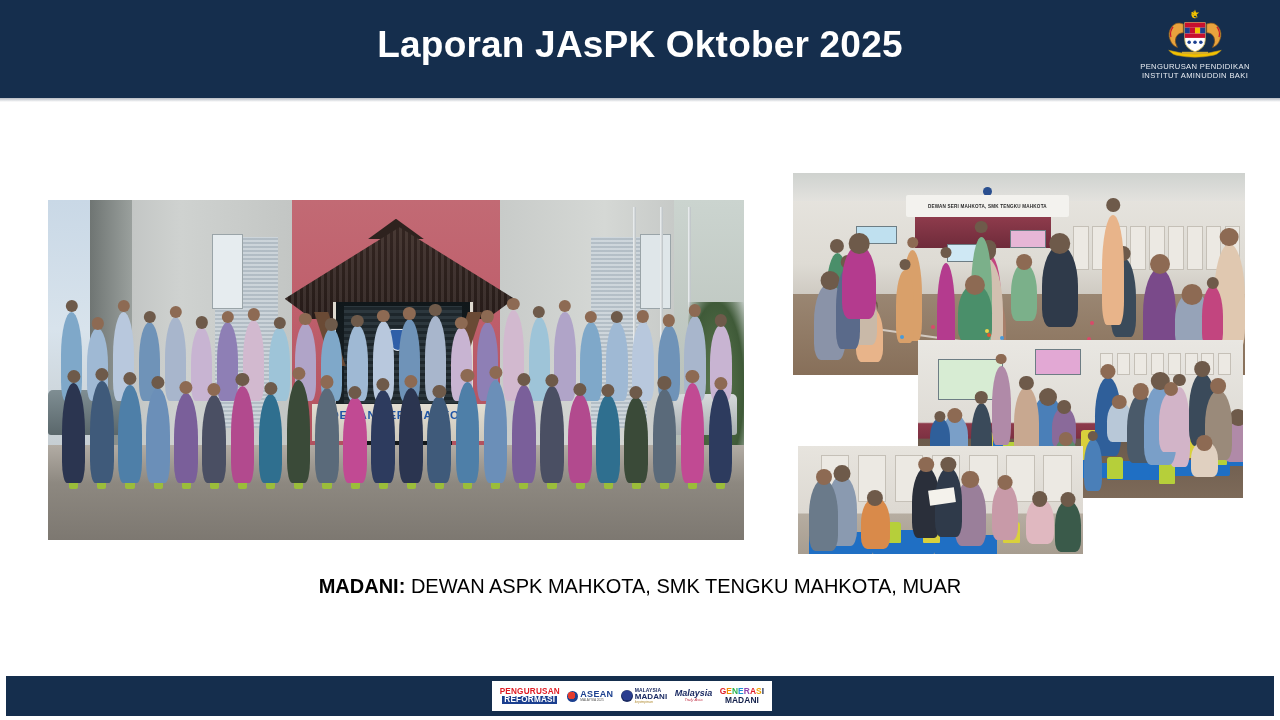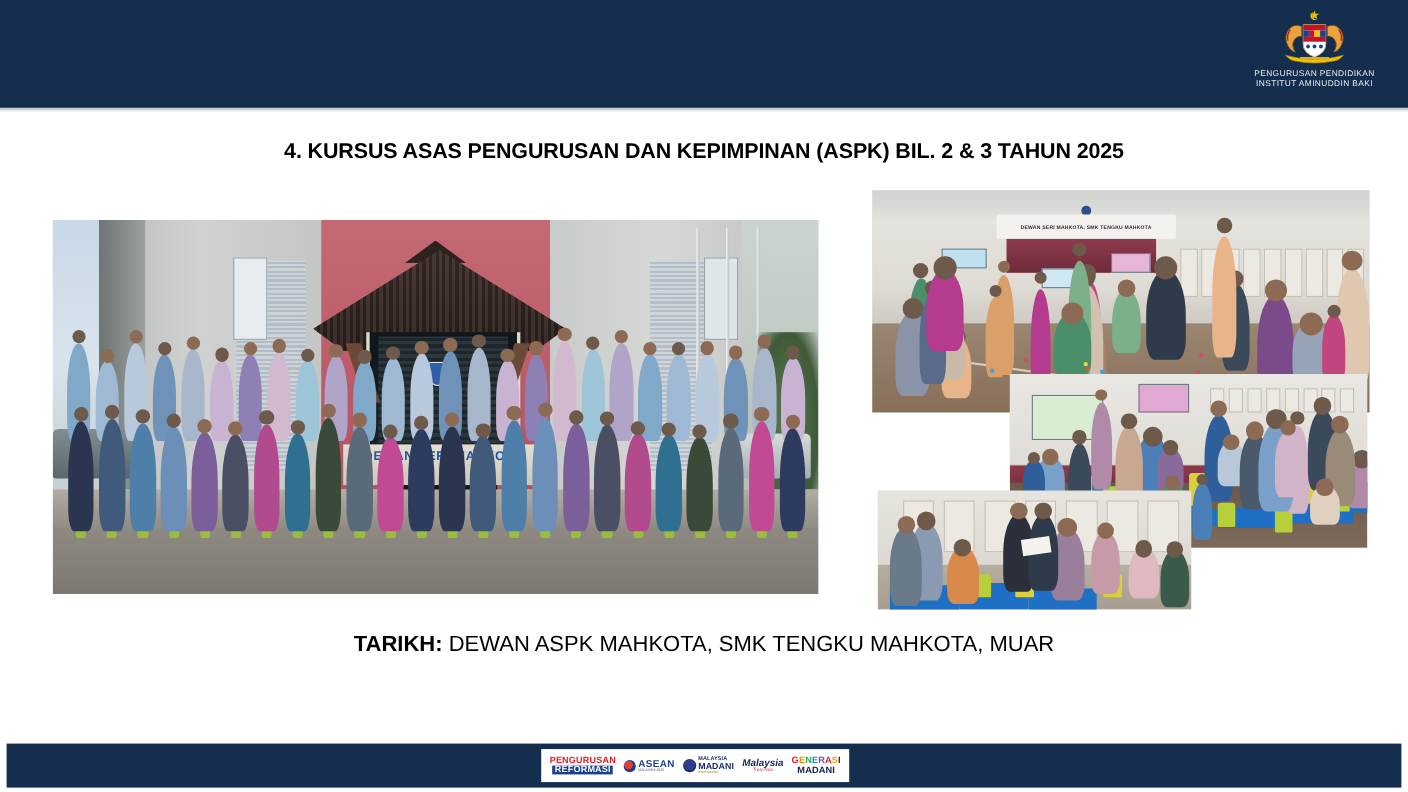--- a/index.html
+++ b/index.html
@@ -199,20 +199,21 @@
   .fl-generasi .g1 { font-size: 8.4px; font-weight: bold; letter-spacing: .1px; }
   .fl-generasi .g2 { color: #13204a; font-size: 8.4px; font-weight: bold; letter-spacing: .1px; }
 </style>
 </head>
 <body>
 
 <div class="slide">
 
   <div class="header"></div>
   <div class="header-shadow"></div>
+  <div class="header-title">Laporan JAsPK Oktober 2025</div>
 
   <div class="logo-block">
     <svg class="jata" viewBox="0 0 120 74">
 
       <path d="M60 4 a5 5 0 1 0 3.5 8.6 a4 4 0 1 1 -3.5 -8.6z" fill="#f2c200"></path>
       <polygon points="60,2 61.4,6.2 65.8,6.2 62.2,8.8 63.6,13 60,10.4 56.4,13 57.8,8.8 54.2,6.2 58.6,6.2" fill="#f2c200"></polygon>
 
       <path d="M46 20 h28 v24 q0 11 -14 16 q-14 -5 -14 -16z" fill="#ffffff" stroke="#d8c36a" stroke-width="1.2"></path>
       <rect x="46" y="20" width="28" height="7" fill="#c8102e"></rect>
       <rect x="46" y="27" width="7" height="8" fill="#1b3f8f"></rect>
@@ -231,21 +232,20 @@
 
       <path d="M24 58 q36 10 72 0 q-6 7 -12 7 q-24 5 -48 0 q-6 0 -12 -7z" fill="#f2c200" stroke="#b8911e" stroke-width=".8"></path>
       <rect x="42" y="60" width="36" height="3" fill="#d8ae2c"></rect>
     </svg>
     <div class="logo-text">
       <div>PENGURUSAN PENDIDIKAN</div>
       <div>INSTITUT AMINUDDIN BAKI</div>
     </div>
   </div>
 
-  <div class="section-title">4. KURSUS ASAS PENGURUSAN DAN KEPIMPINAN (ASPK) BIL. 2 &amp; 3 TAHUN 2025</div>
 
   <div class="photo" id="photo-main">
     <div class="bg-sky"></div>
     <div class="bld-left"></div>
     <div class="bld-left-dark"></div>
     <div class="bld-red"></div>
     <div class="bld-right"></div>
     <div class="bld-far-right"></div>
     <div class="mesh-l"></div>
     <div class="mesh-r"></div>
@@ -705,21 +705,21 @@
         </div>
         <div class="person" style="left: 48%; width: 9.56212%; height: 65.6188%; bottom: 15.3606%; background: rgb(47, 58, 74);">
           <div class="head" style="width: 56%; padding-bottom: 56%; top: -14%; background: rgb(110, 90, 74);"></div>
         </div>
         <div style="position: absolute; left: 46%; top: 40%; width: 9%; height: 14%; background: rgb(244, 242, 236); transform: rotate(-8deg);"></div>
       </div>
   </div>
 
   <div class="caption">
     <div>
-      <b>TARIKH:</b>
+      <b>MADANI:</b>
       <span>DEWAN ASPK MAHKOTA, SMK TENGKU MAHKOTA, MUAR</span>
     </div>
   </div>
 
   <div class="footer"></div>
   <div class="footer-logos">
     <div class="fl fl-reformasi">
       <div class="r1">PENGURUSAN</div>
       <div class="r2">REFORMASI</div>
     </div>

